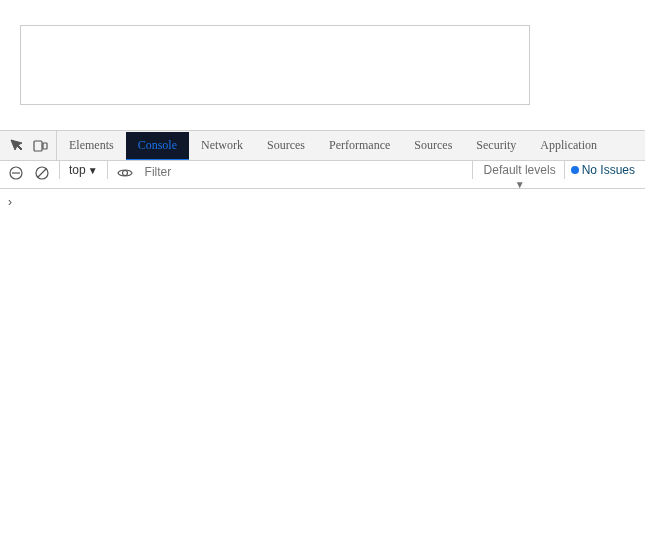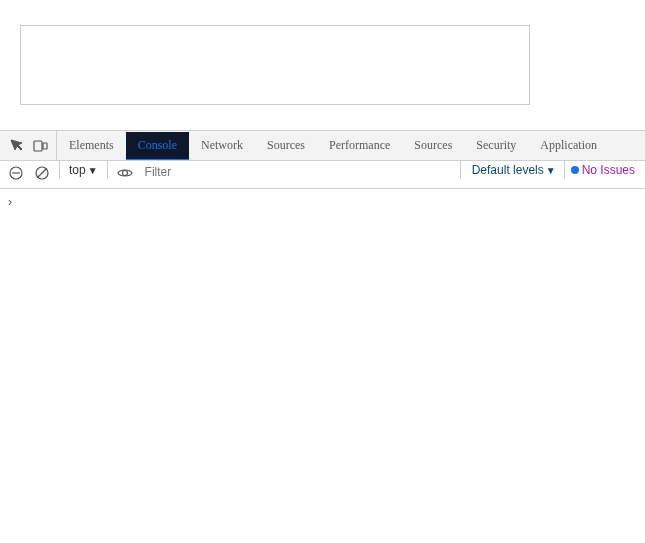--- a/index.html
+++ b/index.html
@@ -171,32 +171,33 @@
     }
 
     .default-levels {
       display: flex;
       align-items: center;
       gap: 2px;
       padding: 2px 6px;
       cursor: pointer;
       border-radius: 3px;
       font-size: 12px;
-      color: #0c4a6e;
+      color: #737373;
       border: none;
       background: transparent;
+      flex-direction: column;
     }
 
     .no-issues {
       display: flex;
       align-items: center;
       gap: 3px;
       padding: 2px 6px;
       font-size: 12px;
-      color: #a21caf;
+      color: #0c4a6e;
       border-left: 1px solid #d0d0d0;
     }
 
     .no-issues-dot {
       width: 8px;
       height: 8px;
       border-radius: 50%;
       background: #1a73e8;
     }
 

